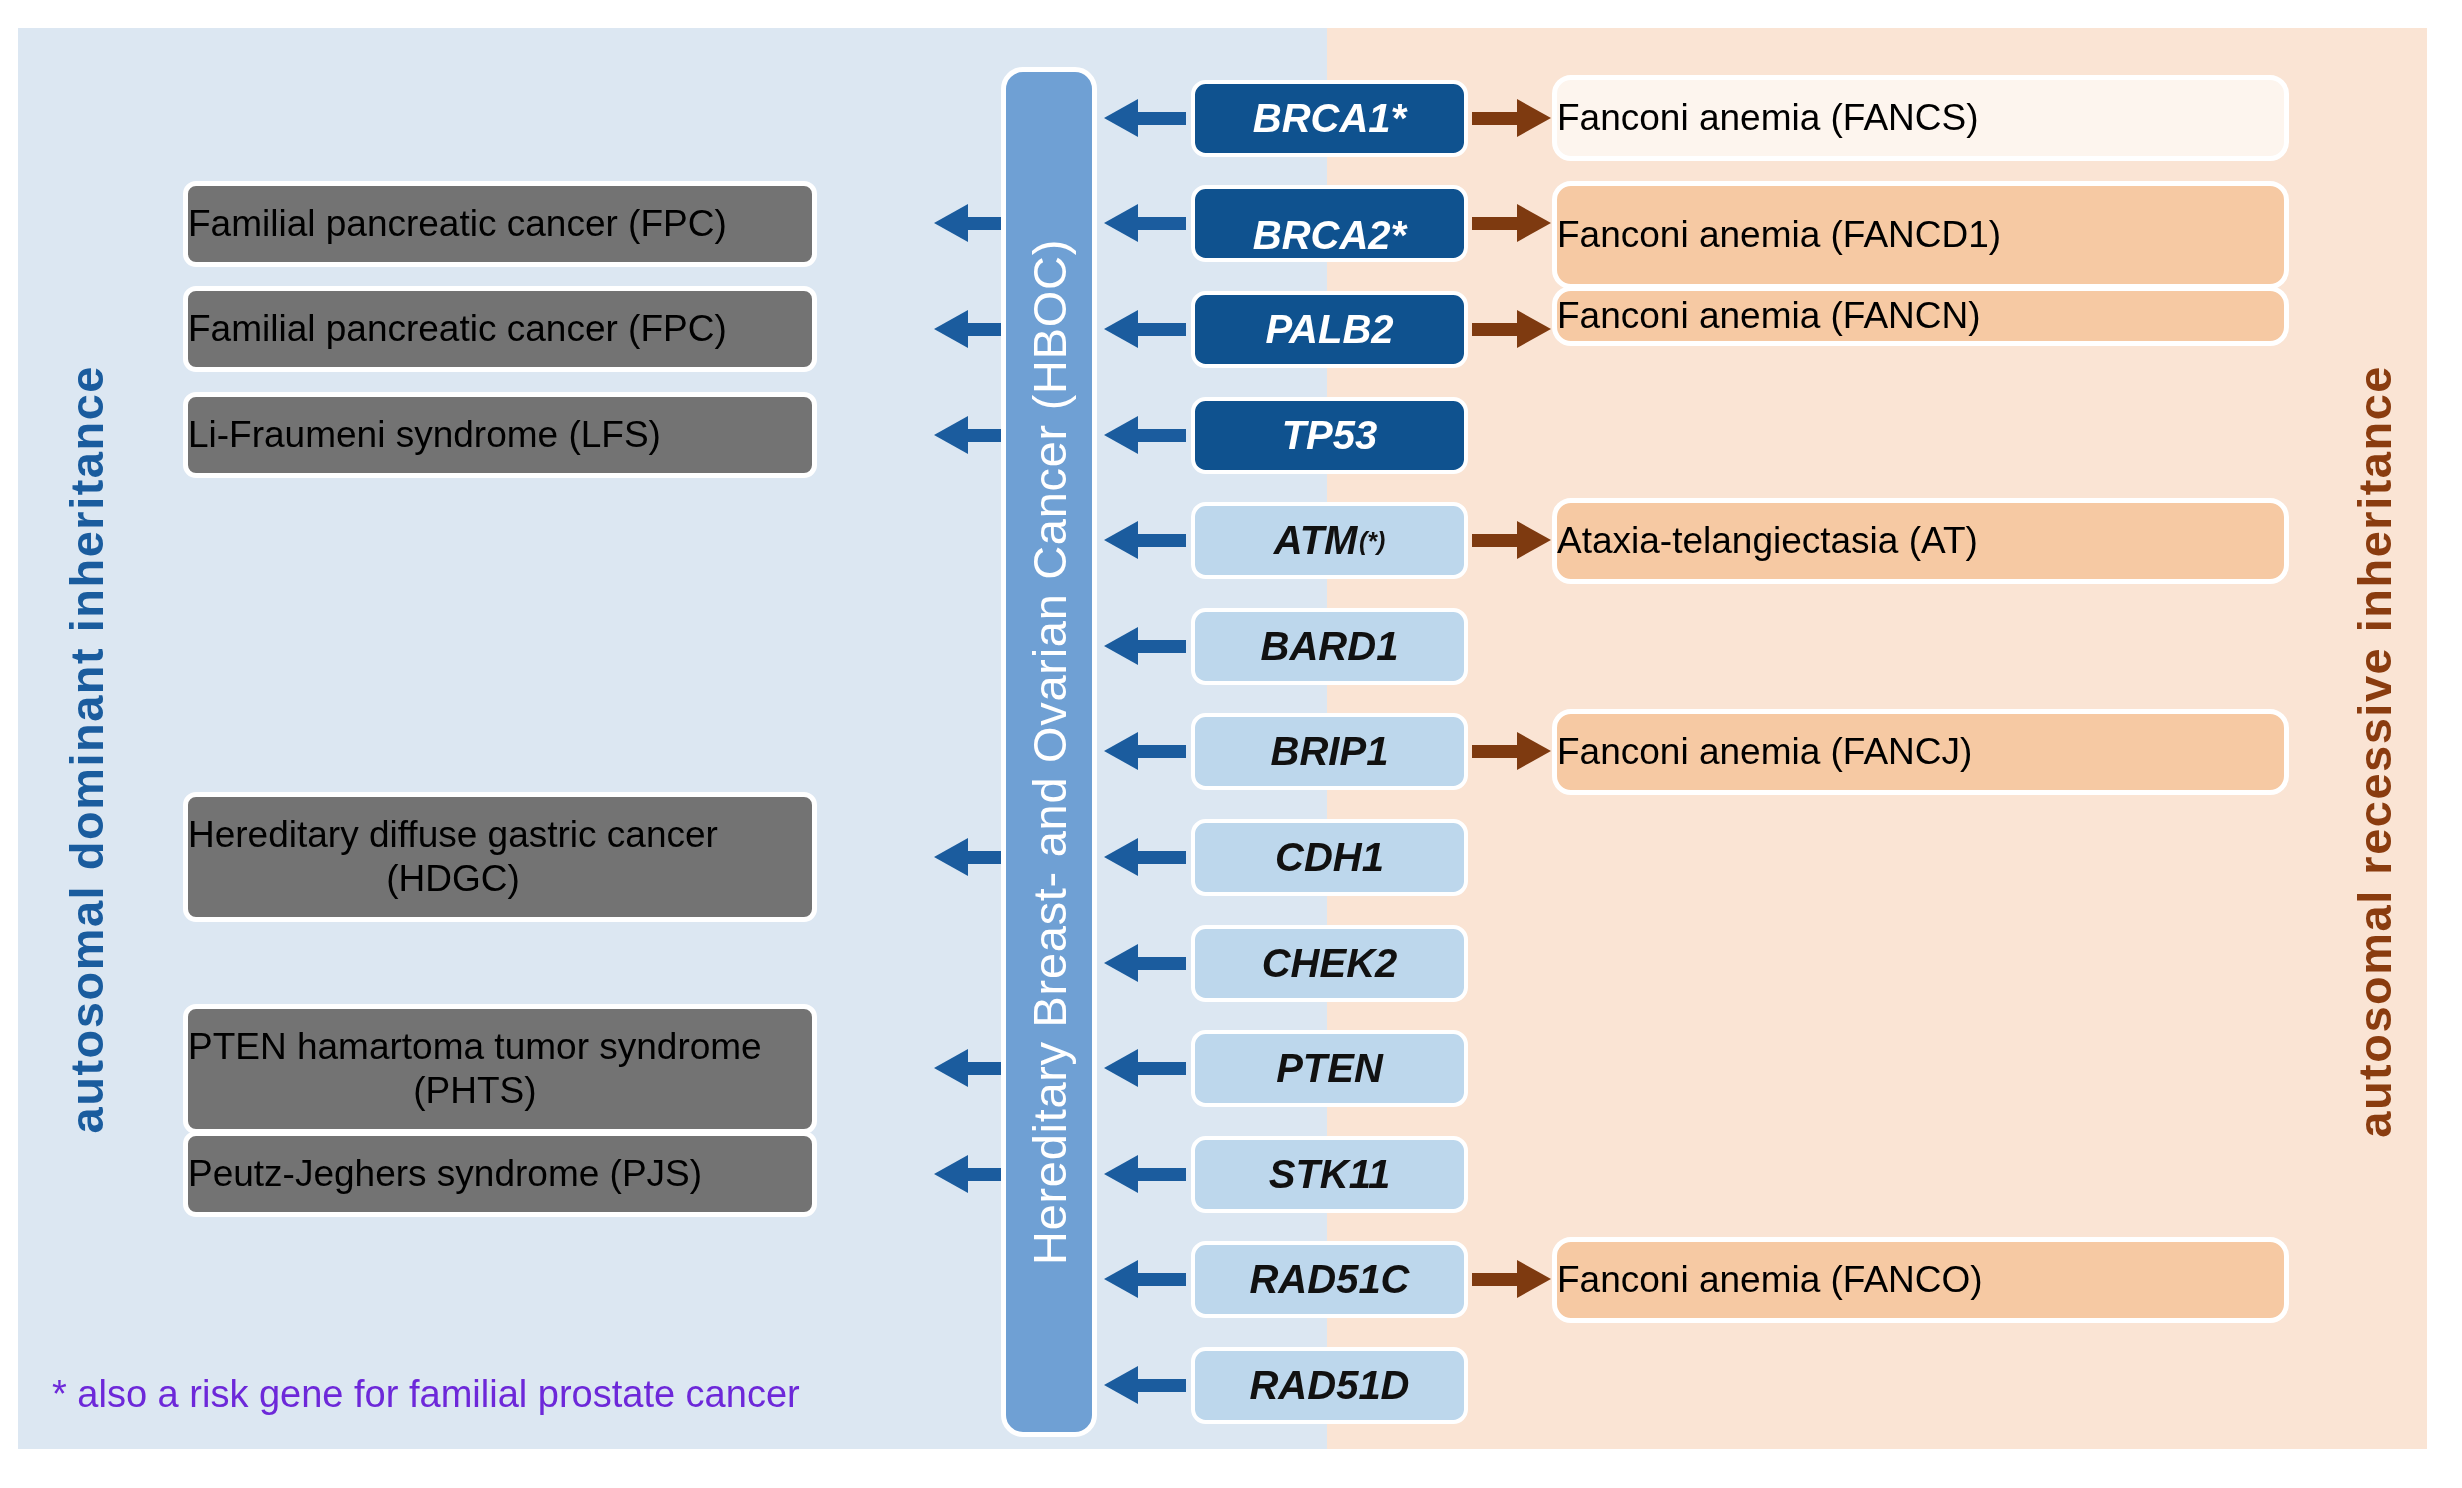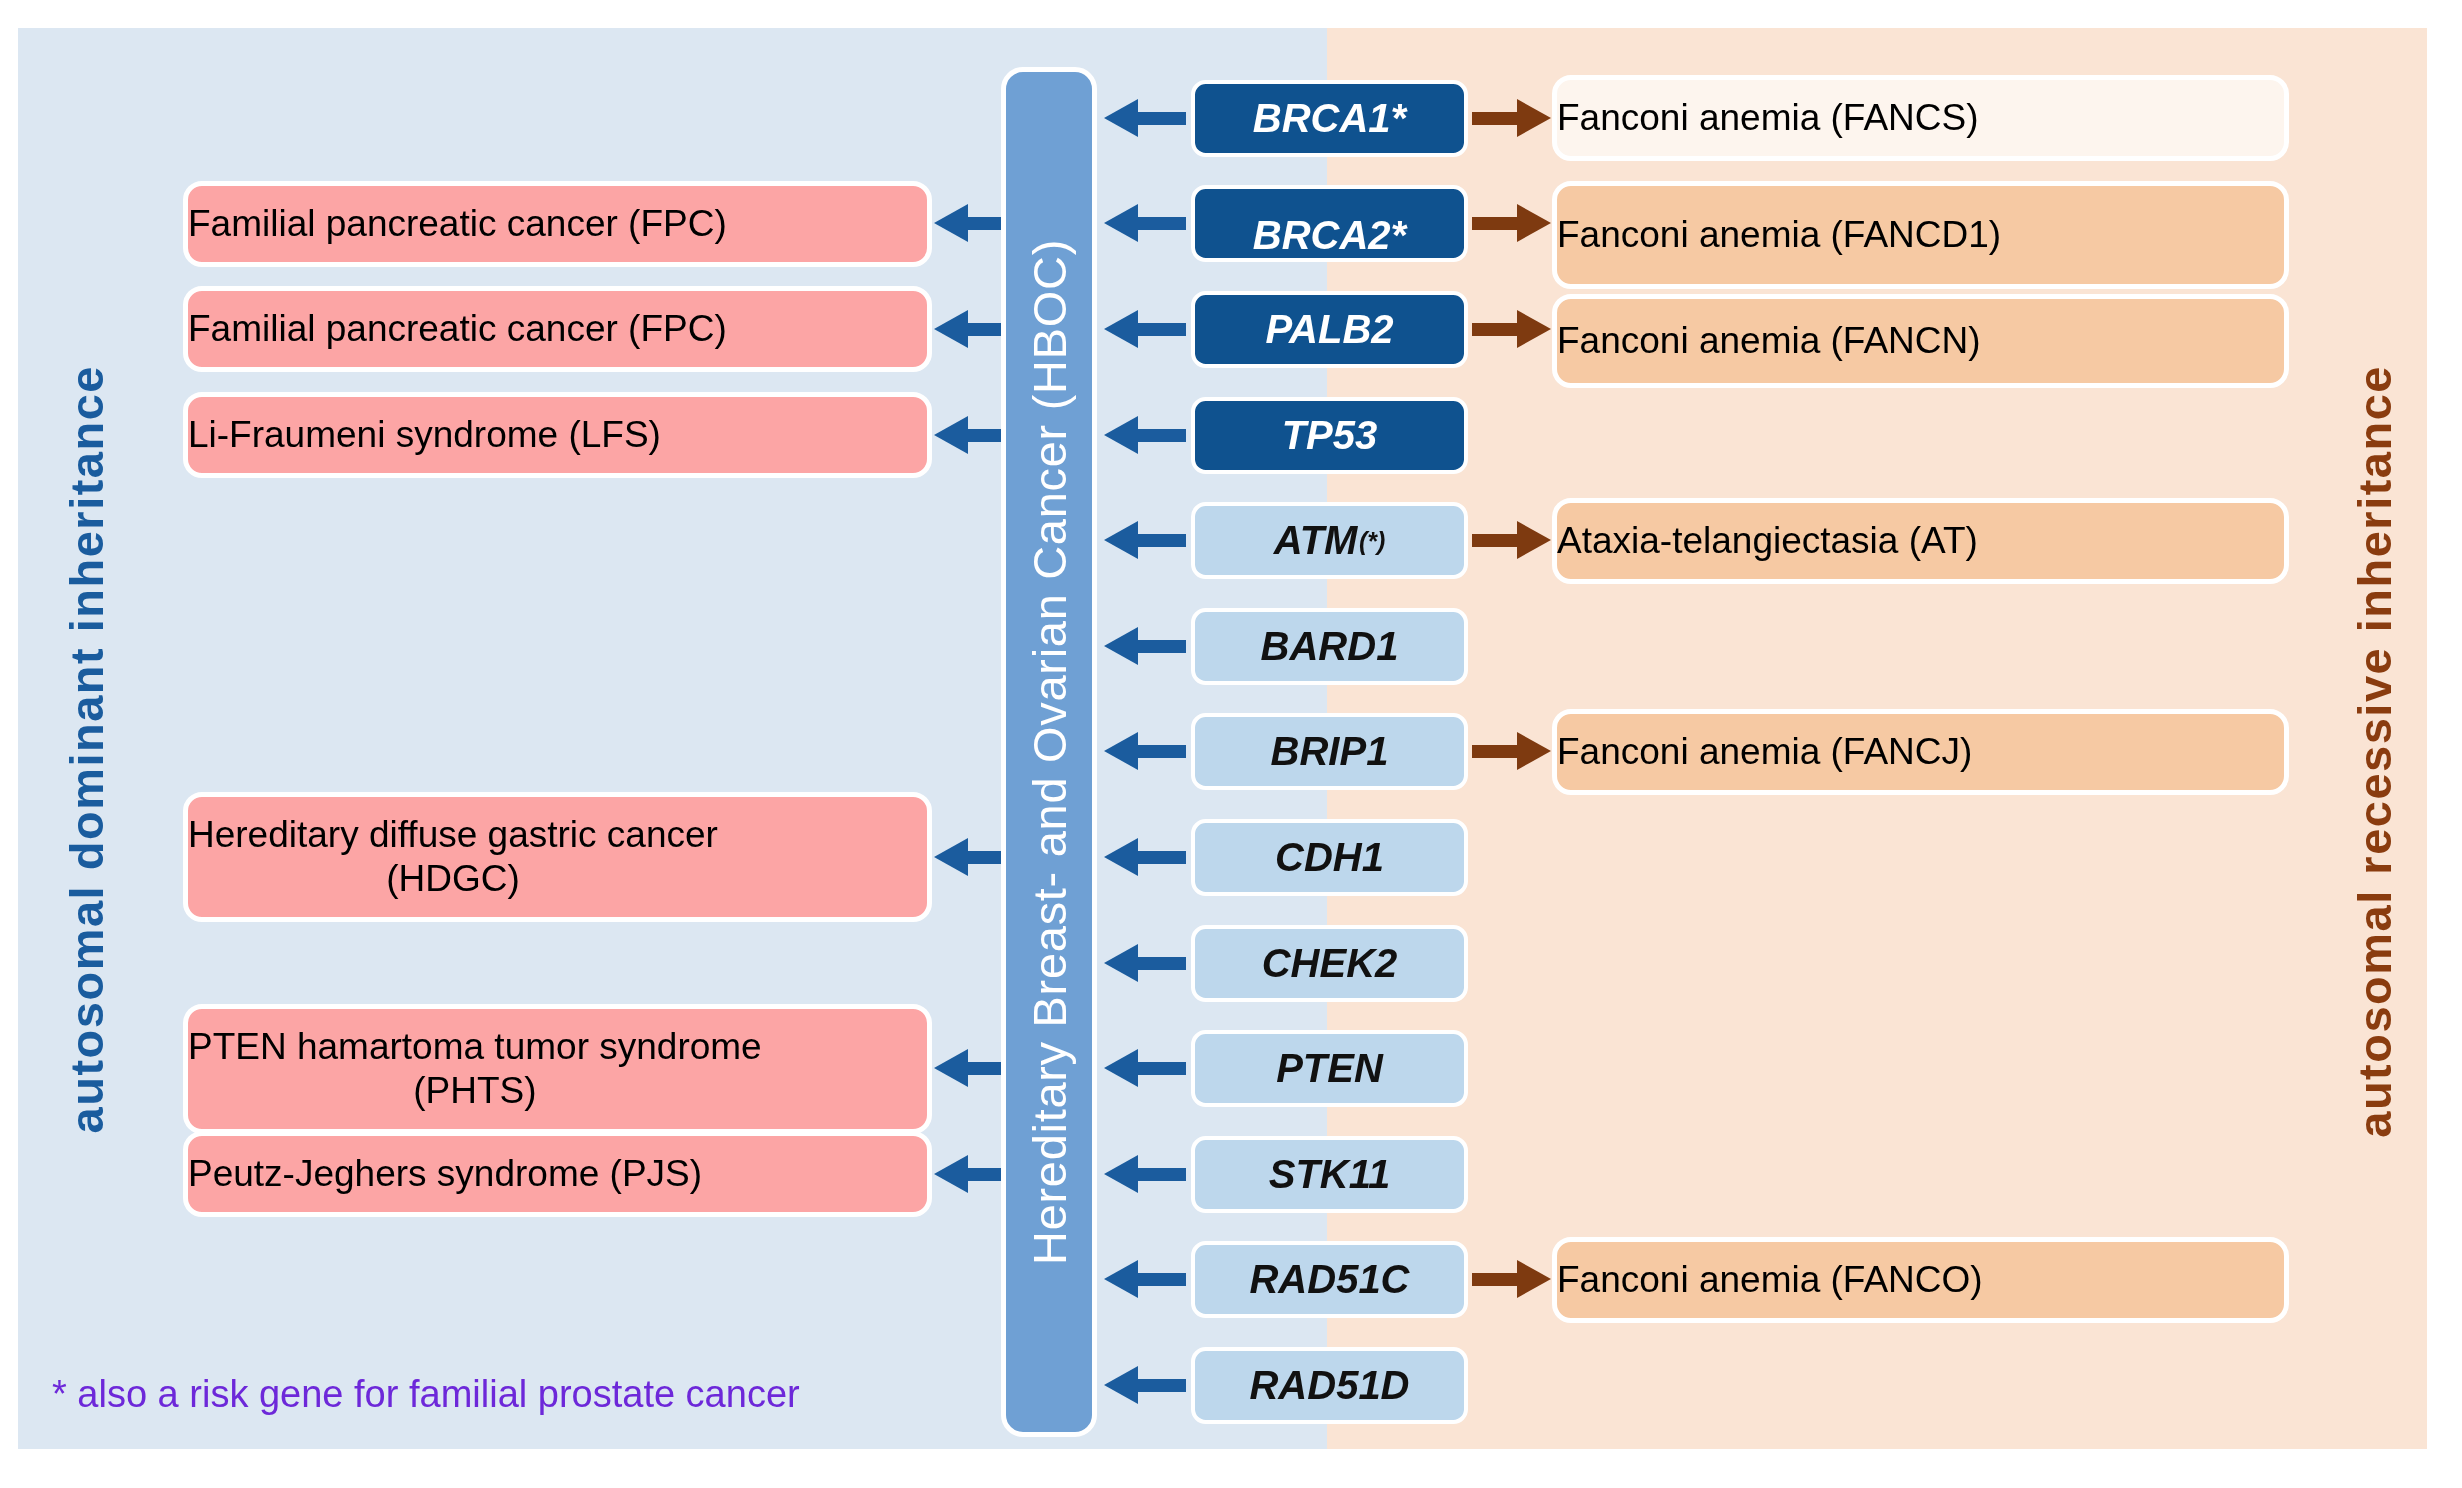--- a/index.html
+++ b/index.html
@@ -35,21 +35,21 @@
   }
   .gene.dark{background:#0f528f;color:#ffffff;}
   .gene.light{background:#bdd7ec;color:#111111;}
   .gene sup{font-size:25px;font-style:italic;line-height:0;margin-left:1.5px;}
 
   .cond{
     position:absolute;border:5.2px solid #ffffff;border-radius:19px;box-sizing:border-box;
     display:flex;align-items:center;text-align:center;
     font-size:37px;color:#000000;line-height:1.18;white-space:pre-line;
   }
-  .cond.left{left:183px;width:749px;background:#fca5a5;}
+  .cond.left{left:183px;width:634px;background:#737373;border-radius:13px;}
   .cond.right{left:1552px;width:737px;background:#f6c9a3;}
   .cond.right.pale{background:#fdf5ee;}
 
   .arrow{position:absolute;height:38px;}
   .arrow .shaft{position:absolute;top:12.5px;height:13.3px;}
   .arrow .head{position:absolute;top:0;width:0;height:0;
     border-top:19px solid transparent;border-bottom:19px solid transparent;}
   .arrow.to-left .shaft{left:29.5px;right:1.5px;background:#1b5c9e;}
   .arrow.to-left .head{left:0;border-right:34px solid #1b5c9e;}
   .arrow.to-right .shaft{left:1.5px;right:29.5px;background:#7e3a10;}
@@ -121,21 +121,21 @@
   <div class="cond left" style="top:286px;height:86px;"><span>Familial pancreatic cancer (FPC)</span></div>
   <div class="cond left" style="top:392px;height:86px;"><span>Li-Fraumeni syndrome (LFS)</span></div>
   <div class="cond left" style="top:792px;height:130px;"><span>Hereditary diffuse gastric cancer
 (HDGC)</span></div>
   <div class="cond left" style="top:1004px;height:130px;"><span>PTEN hamartoma tumor syndrome
 (PHTS)</span></div>
   <div class="cond left" style="top:1131px;height:86px;"><span>Peutz-Jeghers syndrome (PJS)</span></div>
 
   <div class="cond right pale" style="top:75px;height:86px;"><span>Fanconi anemia (FANCS)</span></div>
   <div class="cond right" style="top:181px;height:108px;"><span>Fanconi anemia (FANCD1)</span></div>
-  <div class="cond right" style="top:286px;height:94px;margin-top:8px;"><span>Fanconi anemia (FANCN)</span></div>
+  <div class="cond right" style="top:286px;height:60px;"><span>Fanconi anemia (FANCN)</span></div>
   <div class="cond right" style="top:498px;height:86px;"><span>Ataxia-telangiectasia (AT)</span></div>
   <div class="cond right" style="top:709px;height:86px;"><span>Fanconi anemia (FANCJ)</span></div>
   <div class="cond right" style="top:1237px;height:86px;"><span>Fanconi anemia (FANCO)</span></div>
 
   <div class="arrow to-left" style="left:1104px;width:83px;top:99px;">
       <span class="head"></span>
       <span class="shaft"></span>
     </div>
   <div class="arrow to-left" style="left:1104px;width:83px;top:204px;">
       <span class="head"></span>

